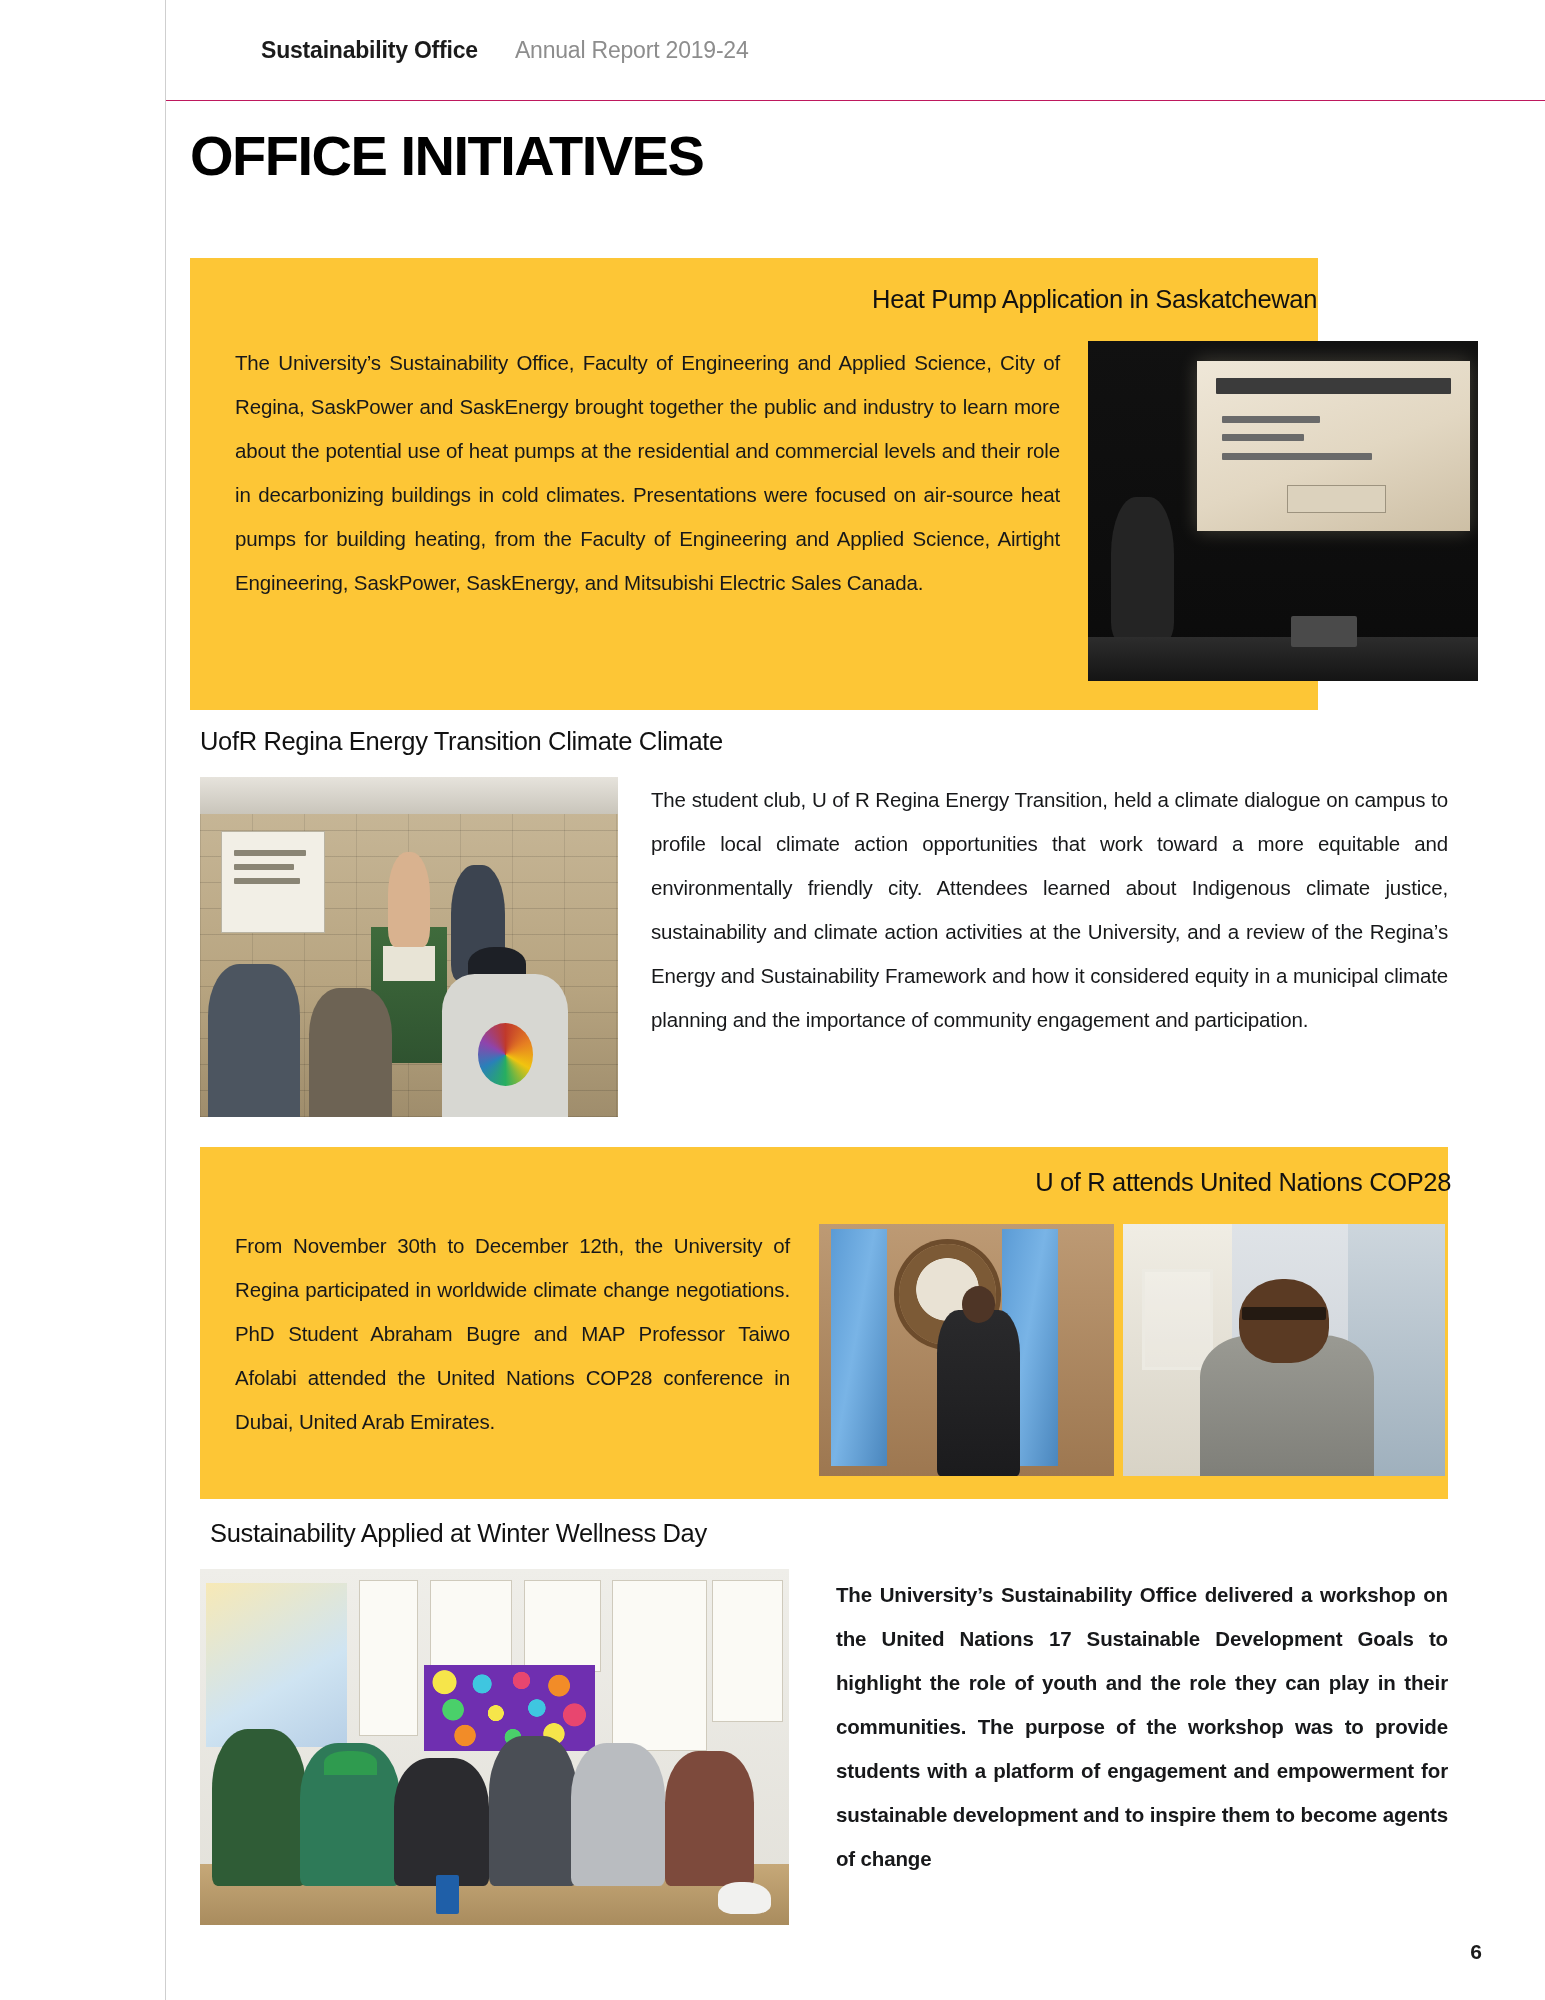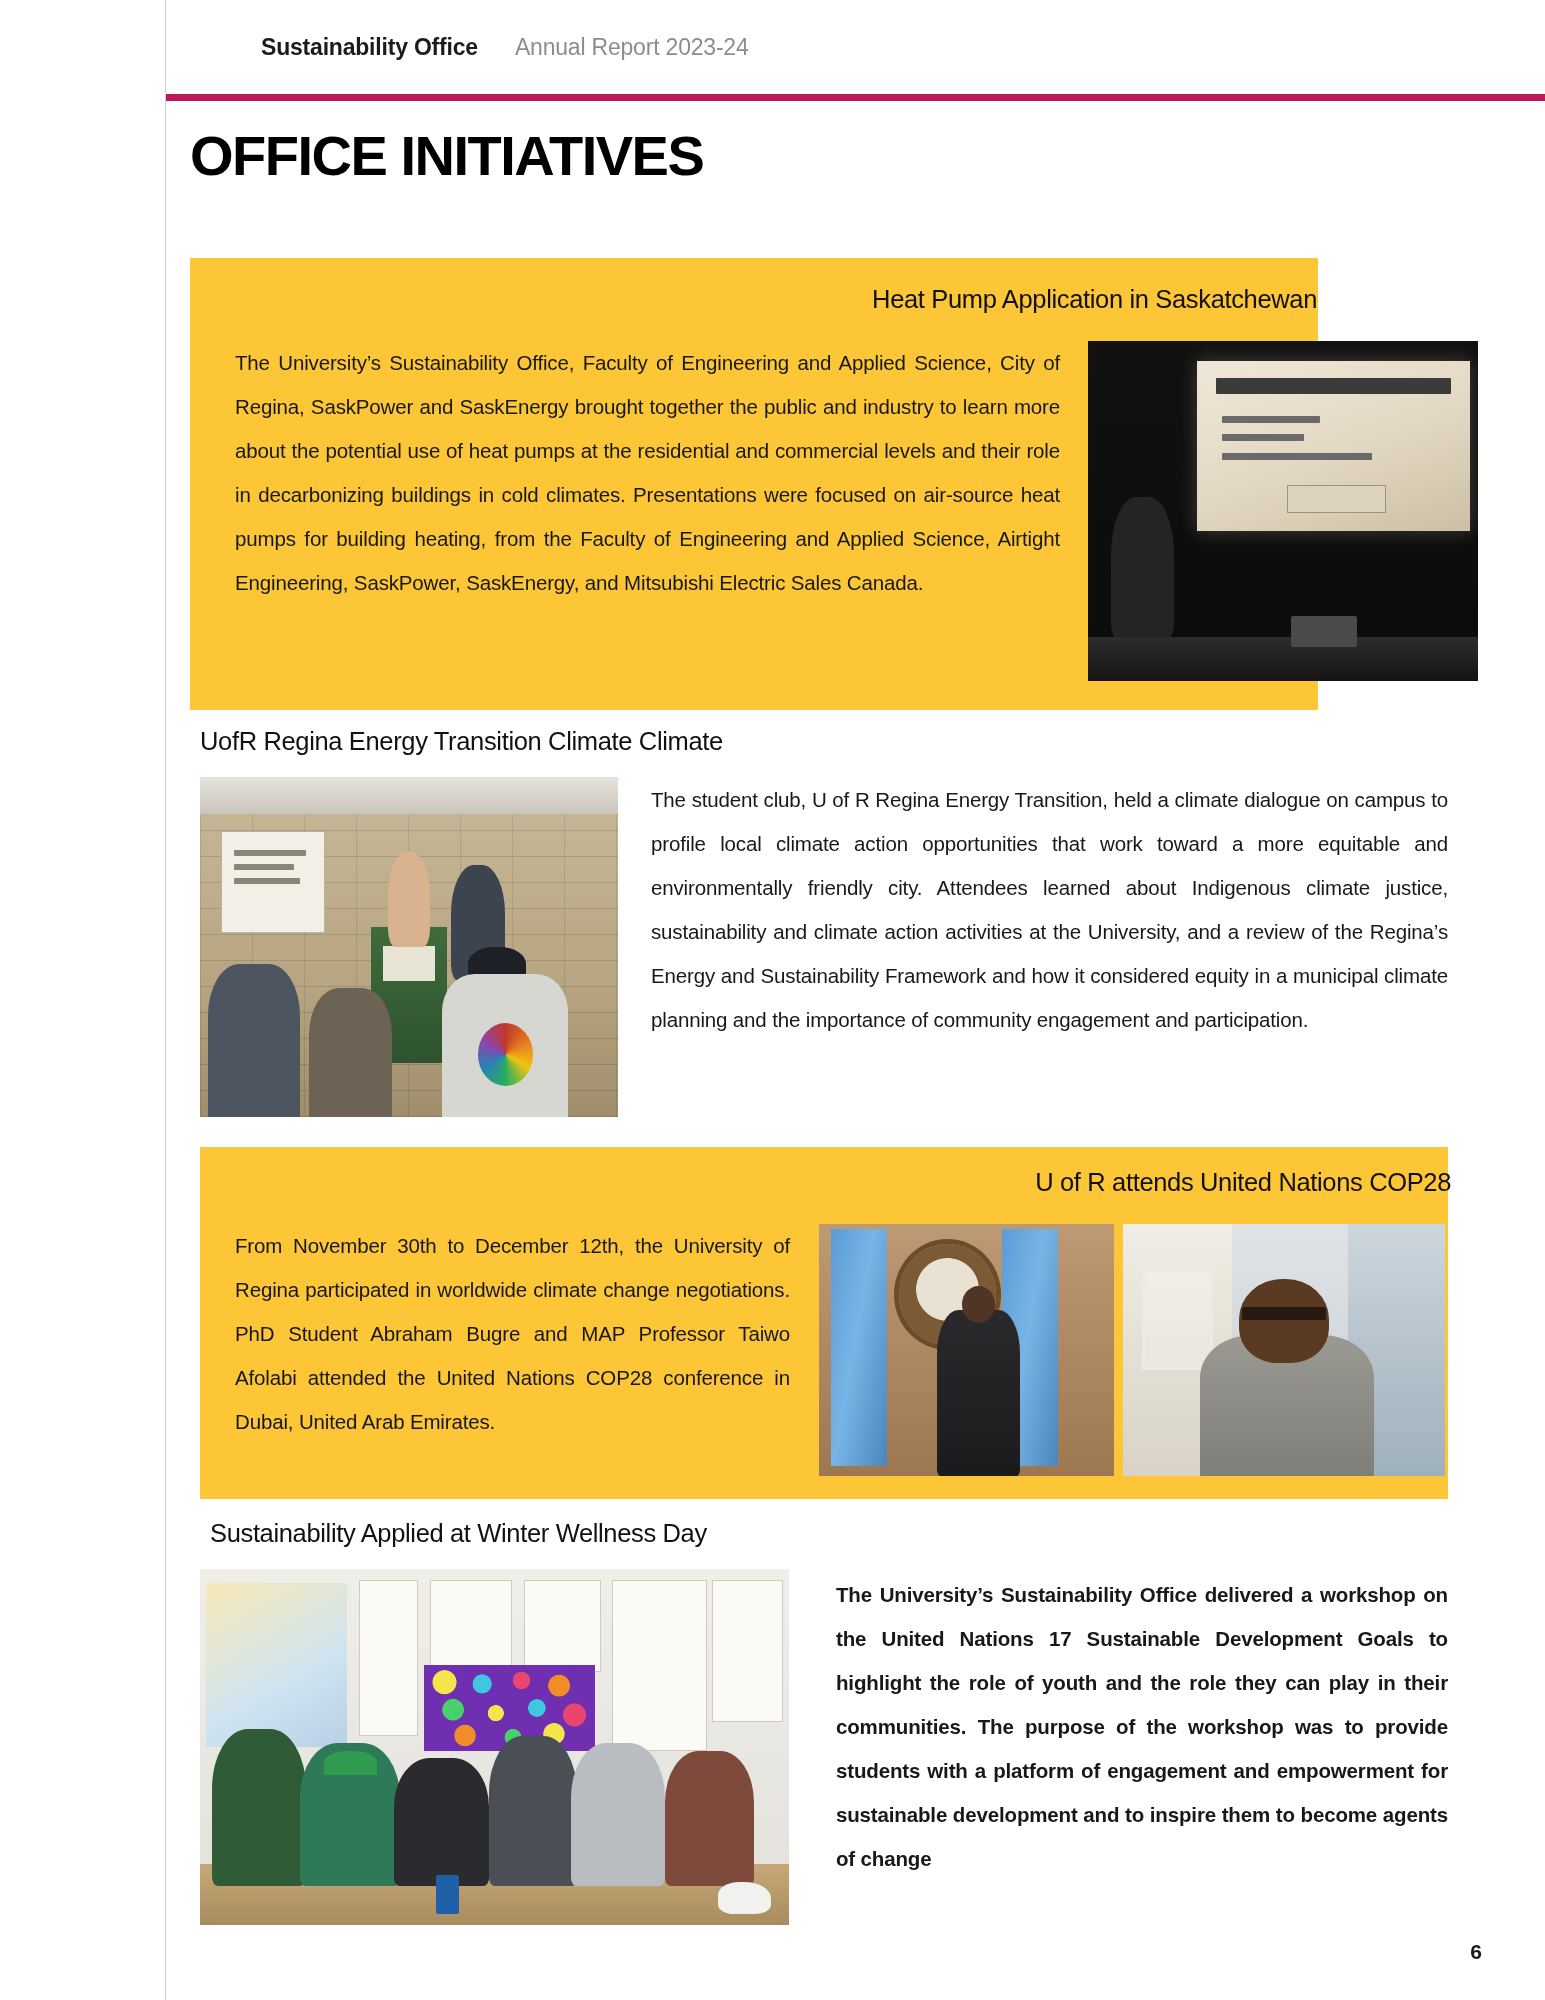--- a/index.html
+++ b/index.html
@@ -29,21 +29,21 @@
     background: #cfcfcf;
   }
 
   
   .header {
     position: absolute;
     left: 166px;
     top: 0;
     width: 1379px;
     height: 101px;
-    border-bottom: 7px solid #be185d;
+    border-bottom: 1px solid #be185d;
     display: flex;
     align-items: center;
     padding-left: 95px;
   }
   .header-title {
     font-size: 23px;
     font-weight: 700;
     color: #1b1b1b;
     letter-spacing: -0.2px;
   }
@@ -351,21 +351,21 @@
 </style>
 </head>
 <body>
 
 <div class="page">
 
   <div class="page-rule"></div>
 
   <div class="header">
     <span class="header-title">Sustainability Office</span>
-    <span class="header-sub">Annual Report 2023-24</span>
+    <span class="header-sub">Annual Report 2019-24</span>
   </div>
 
   <h1 class="page-title">OFFICE INITIATIVES</h1>
 
   <div class="band" id="sec1-band"></div>
 
   <div class="section-heading" id="sec1-heading">Heat Pump Application in Saskatchewan</div>
 
   <p class="body-copy" id="sec1-text">The University’s Sustainability Office, Faculty of Engineering and Applied Science, City of Regina, SaskPower and SaskEnergy brought together the public and industry to learn more about the potential use of heat pumps at the residential and commercial levels and their role in decarbonizing buildings in cold climates. Presentations were focused on air-source heat pumps for building heating, from the Faculty of Engineering and Applied Science, Airtight Engineering, SaskPower, SaskEnergy, and Mitsubishi Electric Sales Canada.</p>
 

